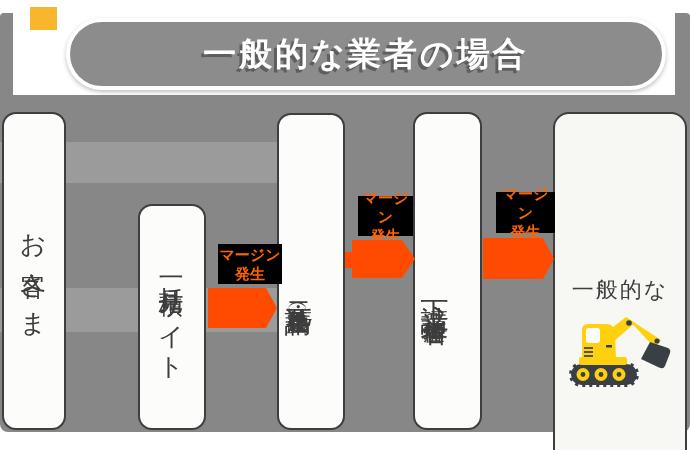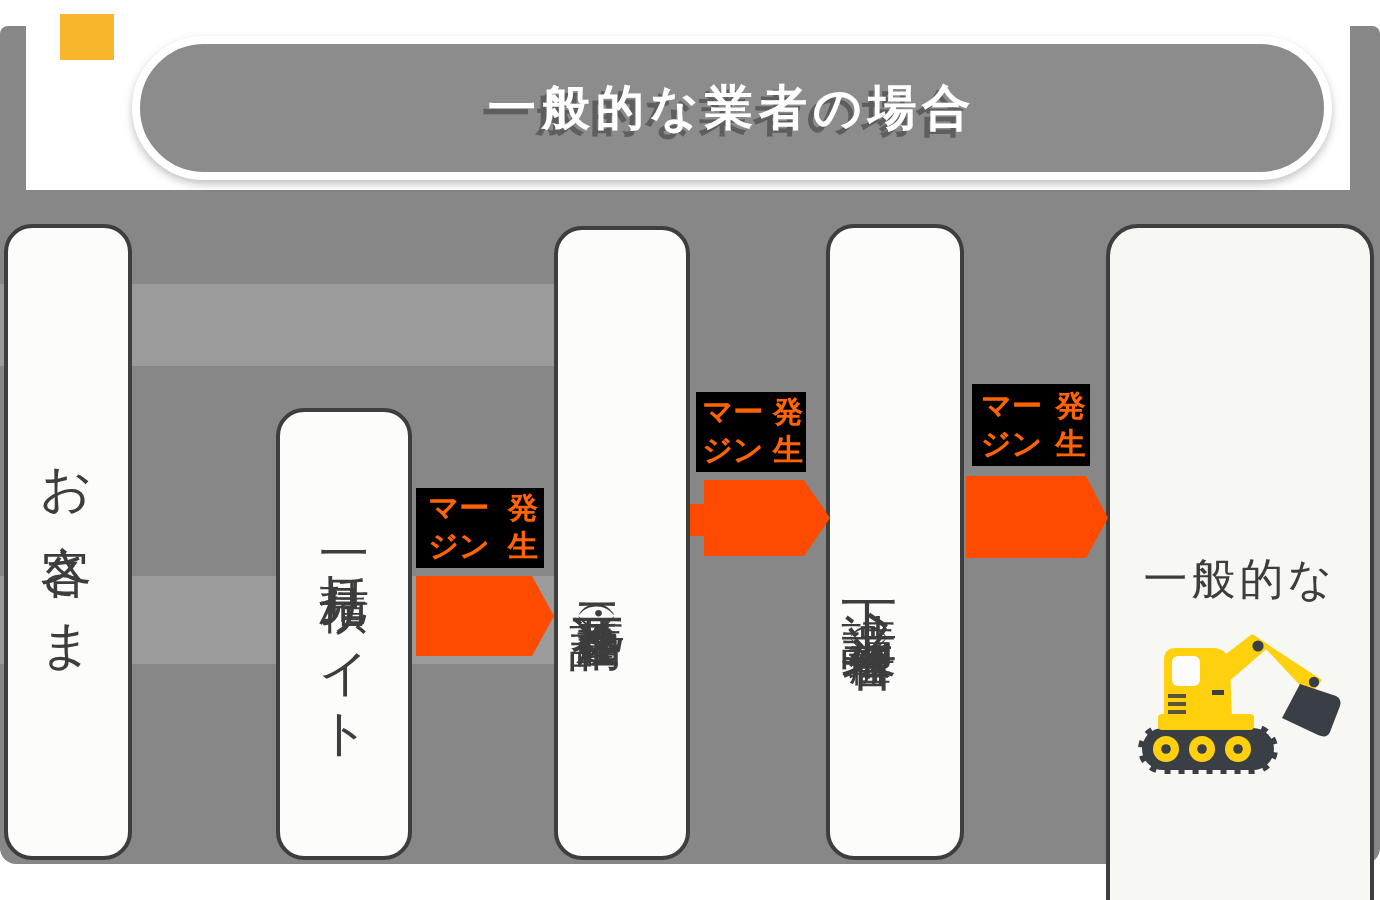--- a/index.html
+++ b/index.html
@@ -15,21 +15,21 @@
   .panel-tab-right{position:absolute;left:675px;top:13px;width:15px;height:86px;background:#878787;border-radius:0 4px 0 0;}
   .stripe{position:absolute;left:0;width:345px;background:#9b9b9b;}
   .stripe-1{top:142px;height:41px;}
   .stripe-2{top:288px;height:44px;}
 
   
   .banner{position:absolute;left:66px;top:18px;width:600px;height:72px;background:#8c8c8c;
     border:4px solid #ffffff;border-radius:40px;box-sizing:border-box;
     display:flex;align-items:center;justify-content:center;
     box-shadow:0 2px 4px rgba(0,0,0,0.25);}
-  .banner-title{color:#ffffff;font-size:24px;font-weight:bold;letter-spacing:3px;
+  .banner-title{color:#ffffff;font-size:33px;font-weight:bold;letter-spacing:3px;
     text-shadow:-3px 3px 0 #5e5e5e;white-space:nowrap;}
 
   
   .col{position:absolute;background:#fcfcfa;border:2px solid #3e3e3e;border-radius:14px;
     box-sizing:border-box;display:flex;align-items:center;justify-content:center;color:#3d3d3d;}
   .col-vtext{writing-mode:vertical-rl;text-orientation:mixed;white-space:nowrap;}
   .col-customer{left:2px;top:112px;width:64px;height:318px;}
   .col-customer .col-vtext{font-size:26px;letter-spacing:6px;}
   .col-quote-site{left:138px;top:204px;width:68px;height:226px;}
   .col-quote-site .col-vtext{font-size:25px;letter-spacing:3px;}
@@ -37,22 +37,22 @@
   .col-sub{left:413px;top:112px;width:69px;height:318px;justify-content:flex-start;padding-top:42px;}
   .col-main-label{font-size:28px;letter-spacing:6px;font-weight:normal;}
   .col-sub-label{font-size:21px;letter-spacing:0;margin-top:4px;}
   .col-general{left:553px;top:112px;width:134px;height:404px;border-radius:16px;background:#f7f7f4;
     flex-direction:column;justify-content:center;padding-top:35px;}
   .col-general-line{font-size:22px;line-height:28px;letter-spacing:2px;text-align:center;}
   .excavator{margin-top:10px;}
 
   
   .margin-label{position:absolute;background:#000000;color:#ff6400;font-weight:bold;
-    font-size:15px;line-height:19px;text-align:center;display:flex;flex-direction:row;
-    align-items:center;justify-content:center;}
+    font-size:15px;line-height:19px;text-align:center;display:flex;flex-direction:column;
+    align-items:center;justify-content:center;margin-left:10px;}
   .ml-1{left:208px;top:244px;width:64px;height:40px;}
   .ml-2{left:348px;top:196px;width:55px;height:40px;}
   .ml-3{left:486px;top:192px;width:59px;height:41px;}
   .arrow-svg{position:absolute;display:block;}
   .ar-1{left:208px;top:288px;}
   .ar-2{left:345px;top:240px;}
   .ar-3{left:483px;top:238px;}
 </style>
 </head>
 <body>

